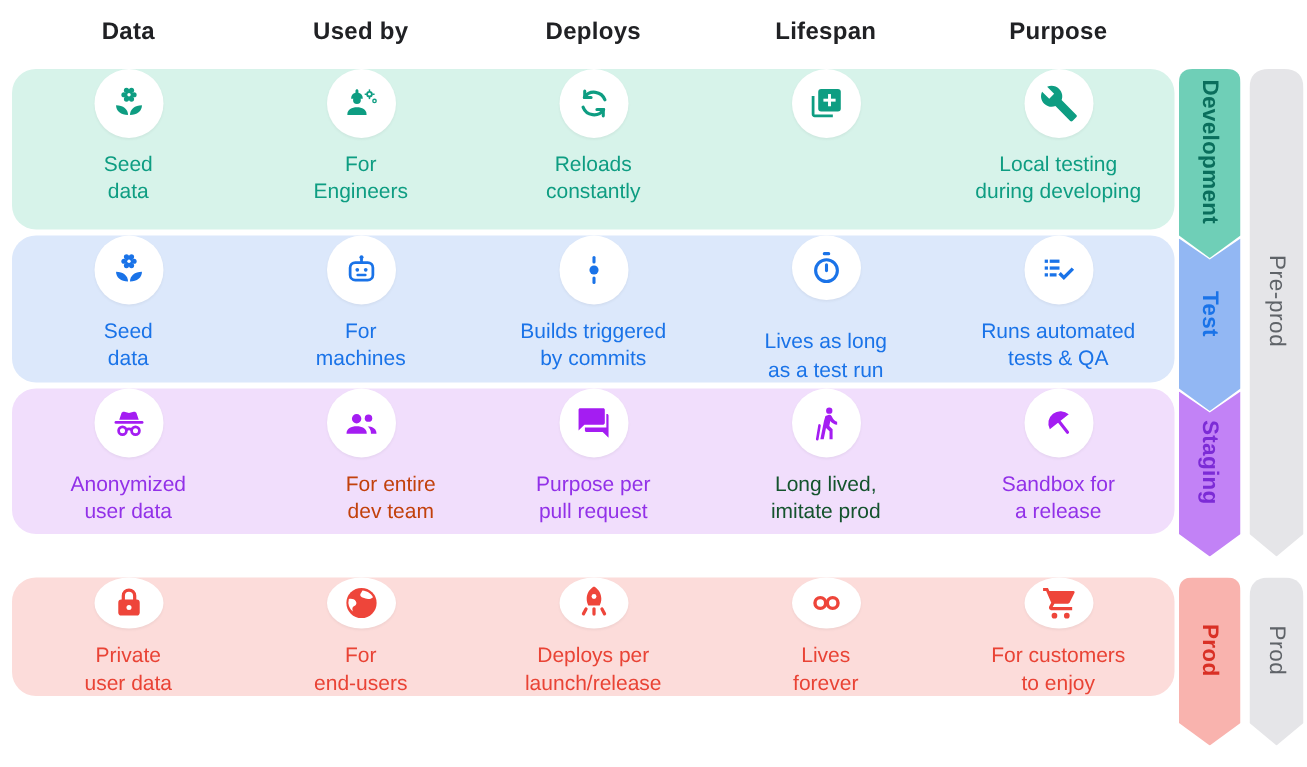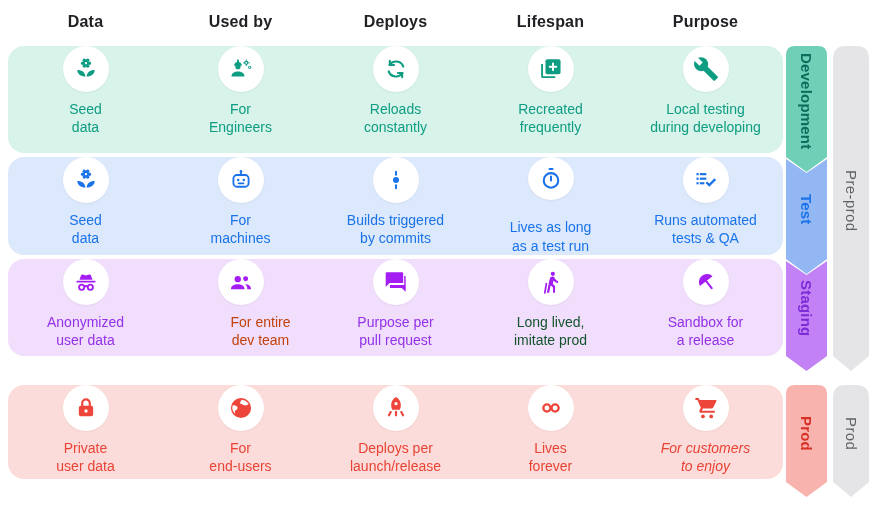--- a/index.html
+++ b/index.html
@@ -97,24 +97,20 @@
           <div class="chip" style="color: rgb(14, 157, 130);">
             <svg viewBox="0 0 24 24">
               <g fill="currentColor">
                 <path d="M4.6 7.4H2.9v11.2c0 1 .8 1.8 1.8 1.8h11.2v-1.7H4.6z"></path>
                 <rect x="6.9" y="3" width="13.9" height="13.9" rx="1.8"></rect>
                 <rect x="12.95" y="6.2" width="1.8" height="7.5" fill="#fff"></rect>
                 <rect x="10.1" y="9.05" width="7.5" height="1.8" fill="#fff"></rect>
               </g>
             </svg>
           </div>
-          <div class="cell-text" style="color: rgb(14, 157, 130);">
-            <span class="tline">Recreated</span>
-            <span class="tline">frequently</span>
-          </div>
         </div>
         <div class="cell">
           <div class="chip" style="color: rgb(14, 157, 130);">
             <svg viewBox="0 0 24 24">
               <path fill="currentColor" d="M22.7 19l-9.1-9.1c.9-2.3.4-5-1.5-6.9-2-2-5-2.4-7.4-1.3L9 6 6 9 1.6 4.7C.4 7.1.9 10.1 2.9 12.1c1.9 1.9 4.6 2.4 6.9 1.5l9.1 9.1c.4.4 1 .4 1.4 0l2.3-2.3c.5-.4.5-1.1.1-1.4z"></path>
             </svg>
           </div>
           <div class="cell-text" style="color: rgb(14, 157, 130);">
             <span class="tline">Local testing</span>
             <span class="tline">during developing</span>
@@ -277,21 +273,21 @@
                 <path d="M12 11.3v8.2" stroke="currentColor" stroke-width="1.9" stroke-linecap="round" fill="none"></path>
               </g>
             </svg>
           </div>
           <div class="cell-text" style="color: rgb(146, 49, 232);">
             <span class="tline">Sandbox for</span>
             <span class="tline">a release</span>
           </div>
         </div>
       </div>
-      <div class="env-row" style="top: 385px; height: 94px; background: rgb(252, 220, 218);">
+      <div class="env-row" style="top: 385px; height: 79px; background: rgb(252, 220, 218);">
         <div class="cell">
           <div class="chip" style="color: rgb(238, 69, 58);">
             <svg viewBox="0 0 24 24">
               <path d="M8.5 10.2V7.5a3.5 3.5 0 0 1 7 0v2.7" fill="none" stroke="currentColor" stroke-width="2"></path>
               <rect x="5.4" y="9.9" width="13.2" height="9.8" rx="1.9" fill="currentColor"></rect>
               <circle cx="12" cy="14.8" r="1.55" fill="#fff"></circle>
             </svg>
           </div>
           <div class="cell-text" style="color: rgb(233, 67, 53);">
             <span class="tline">Private</span>
@@ -341,21 +337,21 @@
           </div>
         </div>
         <div class="cell">
           <div class="chip" style="color: rgb(238, 69, 58);">
             <svg viewBox="0 0 24 24" fill="currentColor">
               <circle cx="9.2" cy="19.8" r="1.75"></circle>
               <circle cx="16.8" cy="19.8" r="1.75"></circle>
               <path d="M2.2 2.7h3l.9 1.9h14.8c.55 0 .9.58.66 1.07l-2.9 5.9c-.28.58-.87.95-1.52.95H9.2l-1.1 2h12v1.9H7.5c-1.26 0-2.07-1.34-1.47-2.45l1.2-2.2L4.1 4.6H2.2z"></path>
             </svg>
           </div>
-          <div class="cell-text" style="color: rgb(233, 67, 53); font-style: italic;">
+          <div class="cell-text" style="color: rgb(233, 67, 53);">
             <span class="tline">For customers</span>
             <span class="tline">to enjoy</span>
           </div>
         </div>
       </div>
     </div>
   <div id="railHost">
       <div class="rail-seg " style="left: 786px; top: 46px; width: 41px; height: 126px;">
         <svg width="41" height="126" viewBox="0 0 41 126">
           <path d="M0 9 Q0 0 9 0 L32 0 Q41 0 41 9 L41 111 L20.5 126 L0 111 Z" fill="#6fcfb7"></path>

